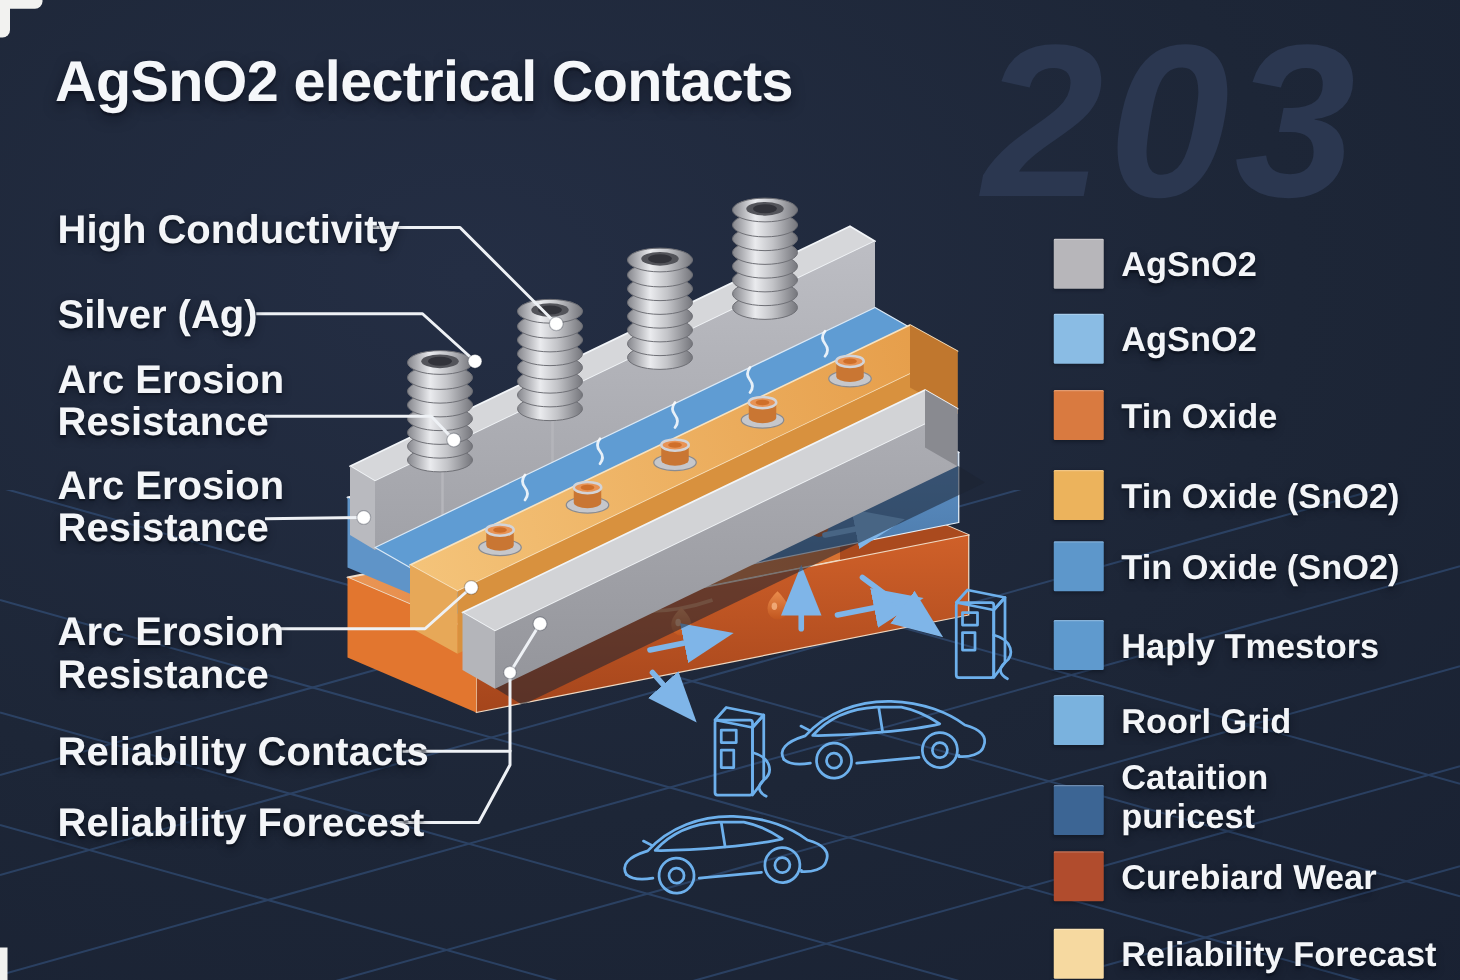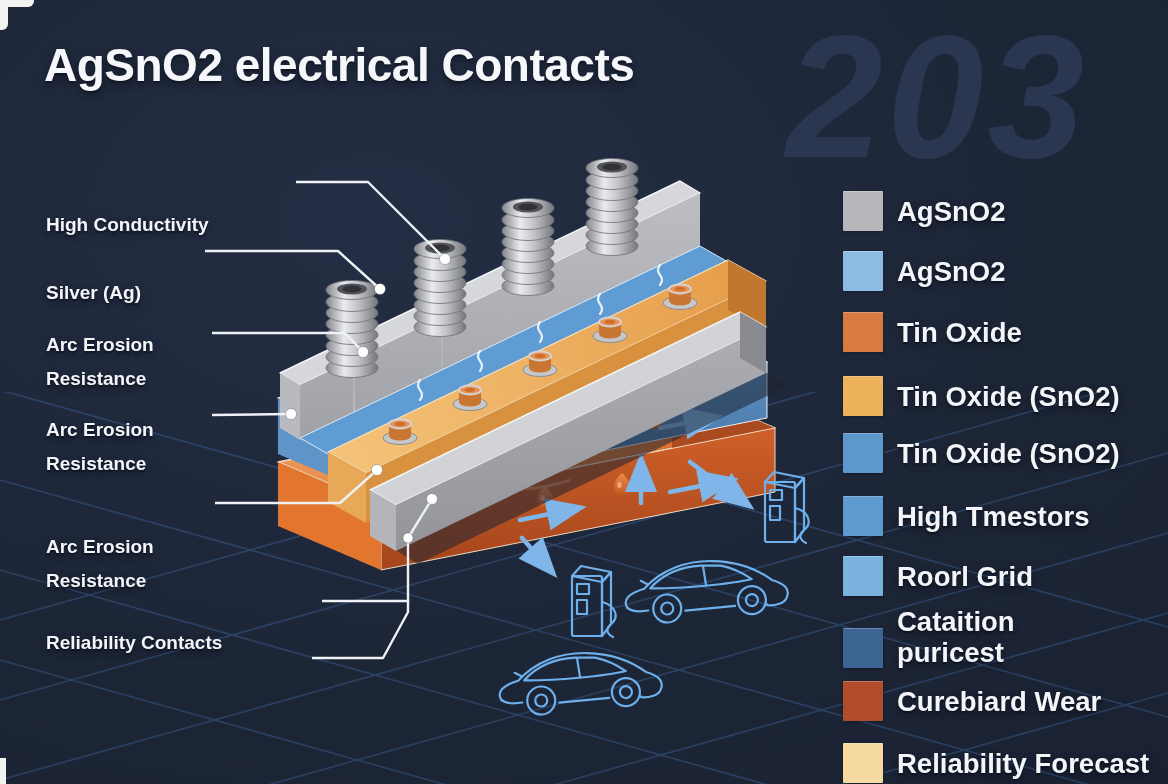--- a/index.html
+++ b/index.html
@@ -13,23 +13,22 @@
     position:absolute;left:44px;top:38px;
     font-size:46px;font-weight:800;color:#f5f7fa;letter-spacing:-0.5px;
     text-shadow:0 2px 1px rgba(8,12,22,.45), 0 4px 10px rgba(5,10,20,.5);
   }
   .watermark{
     position:absolute;left:786px;top:10px;
     font-size:174px;font-weight:800;color:#2b3750;line-height:1;white-space:nowrap;
     letter-spacing:4px;user-select:none;font-style:italic;
   }
   .callout{
-    position:absolute;color:#f3f5f8;font-size:19px;font-weight:700;line-height:34px;
+    position:absolute;color:#f3f5f8;font-size:32px;font-weight:700;line-height:34px;
     text-shadow:0 2px 1px rgba(8,12,22,.5), 0 3px 8px rgba(5,10,20,.45);
-    margin-top:42px;
   }
   .callout .cl:empty{display:none;}
   .c1{left:46px;top:166px;} .c2{left:46px;top:234px;} .c3{left:46px;top:286px;}
   .c4{left:46px;top:371px;} .c5{left:46px;top:488px;} .c6{left:46px;top:584px;}
   .c7{left:46px;top:641px;}
   .legend{position:absolute;left:843px;top:145px;width:320px;}
   .legend-row{position:absolute;display:flex;align-items:center;margin-top:46px;}
   .swatch{width:40px;height:40px;flex:0 0 40px;border-radius:1px;box-shadow:inset 0 1px 0 rgba(255,255,255,.25), 0 1px 3px rgba(5,10,20,.4);}
   .legend-label{
     margin-left:14px;color:#f3f5f8;font-size:27.5px;font-weight:700;line-height:31px;
@@ -275,20 +274,23 @@
     <div class="cl">Arc Erosion</div>
       <div class="cl">Resistance</div>
   </div>
   <div class="callout c5">
     <div class="cl">Arc Erosion</div>
       <div class="cl">Resistance</div>
   </div>
   <div class="callout c6">
     <div class="cl">Reliability Contacts</div>
   </div>
+  <div class="callout c7">
+    <div class="cl">Reliability Forecest</div>
+  </div>
 
   <div class="legend">
     <div class="legend-row r1">
       <div class="swatch" style="background: rgb(183, 182, 186);"></div>
       <div class="legend-label">AgSnO2</div>
     </div>
     <div class="legend-row r2">
       <div class="swatch" style="background: rgb(138, 188, 228);"></div>
       <div class="legend-label">AgSnO2</div>
     </div>
@@ -299,21 +301,21 @@
     <div class="legend-row r4">
       <div class="swatch" style="background: rgb(236, 179, 92);"></div>
       <div class="legend-label">Tin Oxide (SnO2)</div>
     </div>
     <div class="legend-row r5">
       <div class="swatch" style="background: rgb(93, 151, 203);"></div>
       <div class="legend-label">Tin Oxide (SnO2)</div>
     </div>
     <div class="legend-row r6">
       <div class="swatch" style="background: rgb(95, 154, 206);"></div>
-      <div class="legend-label">High Tmestors</div>
+      <div class="legend-label">Haply Tmestors</div>
     </div>
     <div class="legend-row r7">
       <div class="swatch" style="background: rgb(122, 178, 222);"></div>
       <div class="legend-label">Roorl Grid</div>
     </div>
     <div class="legend-row r8">
       <div class="swatch" style="background: rgb(60, 101, 148);"></div>
       <div class="legend-label">Cataition puricest</div>
     </div>
     <div class="legend-row r9">

